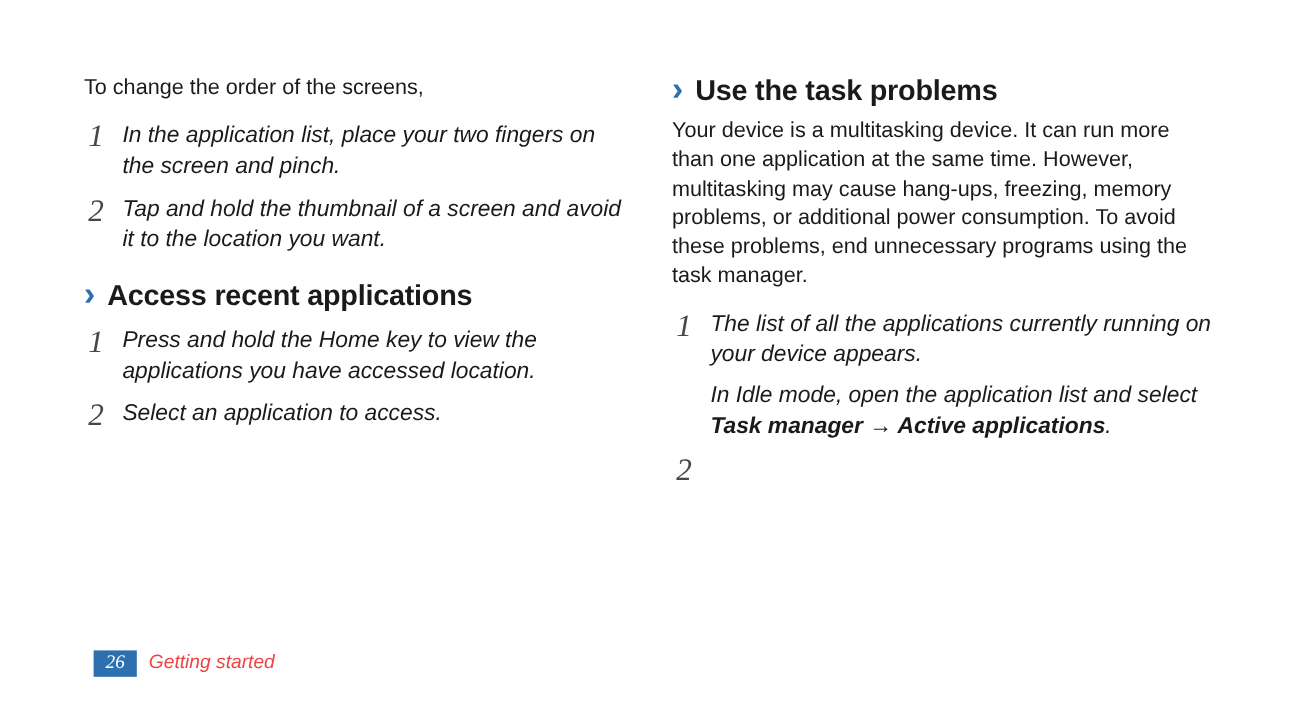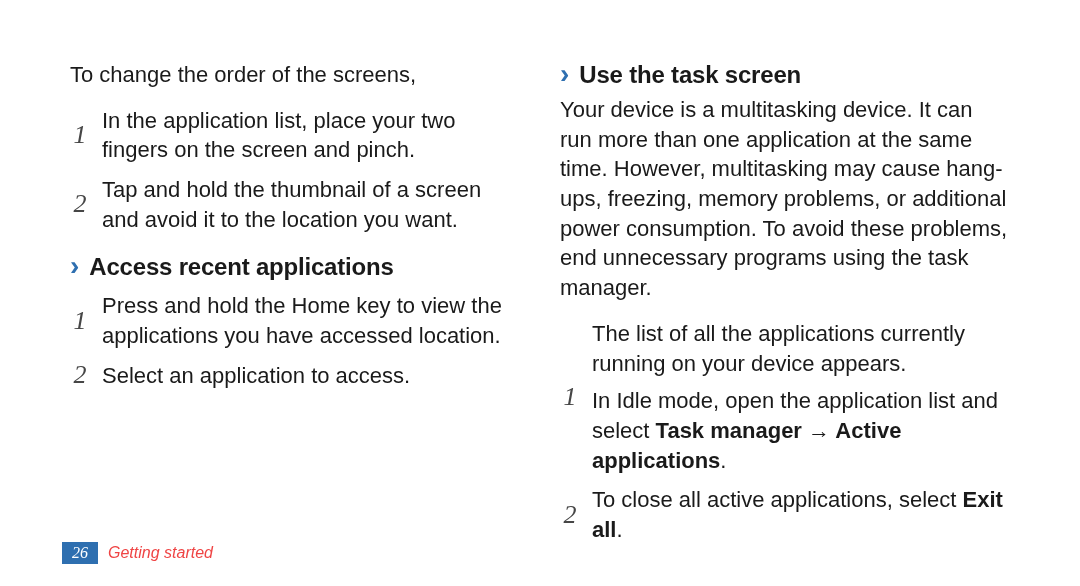--- a/index.html
+++ b/index.html
@@ -21,21 +21,21 @@
   .page {
     display: flex;
     gap: 40px;
     padding: 60px 70px 0 70px;
   }
   .col {
     flex: 1;
     min-width: 0;
   }
   .intro {
-    font-size: 22px;
+    font-size: 18px;
     line-height: 1.35;
     margin: 0 0 16px 0;
   }
   .heading {
     display: flex;
     align-items: baseline;
     gap: 10px;
     margin: 18px 0 6px 0;
   }
   .chev {
@@ -52,42 +52,43 @@
   }
   ol.steps {
     list-style: none;
     counter-reset: step;
     padding: 0;
     margin: 0;
   }
   ol.steps > li {
     counter-increment: step;
     display: flex;
-    align-items: center;
+    align-items: flex-start;
     gap: 12px;
-    font-size: 22px;
+    font-size: 19px;
     line-height: 1.35;
     margin: 10px 0;
+    font-style: italic;
   }
   ol.steps > li::before {
     content: counter(step);
     font-style: italic;
     font-family: "Times New Roman", Georgia, serif;
     font-size: 26px;
     color: #464646;
     min-width: 20px;
     line-height: 1.1;
     text-align: center;
   }
   .step-body { flex: 1; }
   .step-body .line + .line { margin-top: 8px; }
   .b { font-weight: 700; }
   .footer {
     position: absolute;
-    left: 62px;
+    left: 78px;
     bottom: 22px;
     display: flex;
     align-items: stretch;
     font-size: 16px;
   }
   .page-num {
     background: var(--accent);
     color: #fff;
     padding: 2px 10px;
     font-style: italic;
@@ -127,39 +128,36 @@
       </li>
       <li>
         <div class="step-body">Select an application to access.</div>
       </li>
     </ol>
   </div>
 
   <div class="col">
     <div class="heading" style="margin-top:0">
       <span class="chev">›</span>
-      <span class="heading-text">Use the task screen</span>
+      <span class="heading-text">Use the task problems</span>
     </div>
 
     <p class="intro" style="margin-top:4px">Your device is a multitasking device. It can run more than one application at the same time. However, multitasking may cause hang-ups, freezing, memory problems, or additional power consumption. To avoid these problems, end unnecessary programs using the task manager.</p>
 
     <ol class="steps">
       <li>
         <div class="step-body">
           <div class="line">The list of all the applications currently running on your device appears.</div>
           <div class="line">
             <span>In Idle mode, open the application list and select </span><span class="b">Task manager → Active applications</span><span>.</span>
           </div>
         </div>
       </li>
       <li>
         <div class="step-body">
-          <div class="line">
-            <span>To close all active applications, select </span><span class="b">Exit all</span><span>.</span>
-          </div>
         </div>
       </li>
     </ol>
   </div>
 
 </div>
 
 <div class="footer">
   <div class="page-num">26</div>
   <div class="section-label">Getting started</div>

